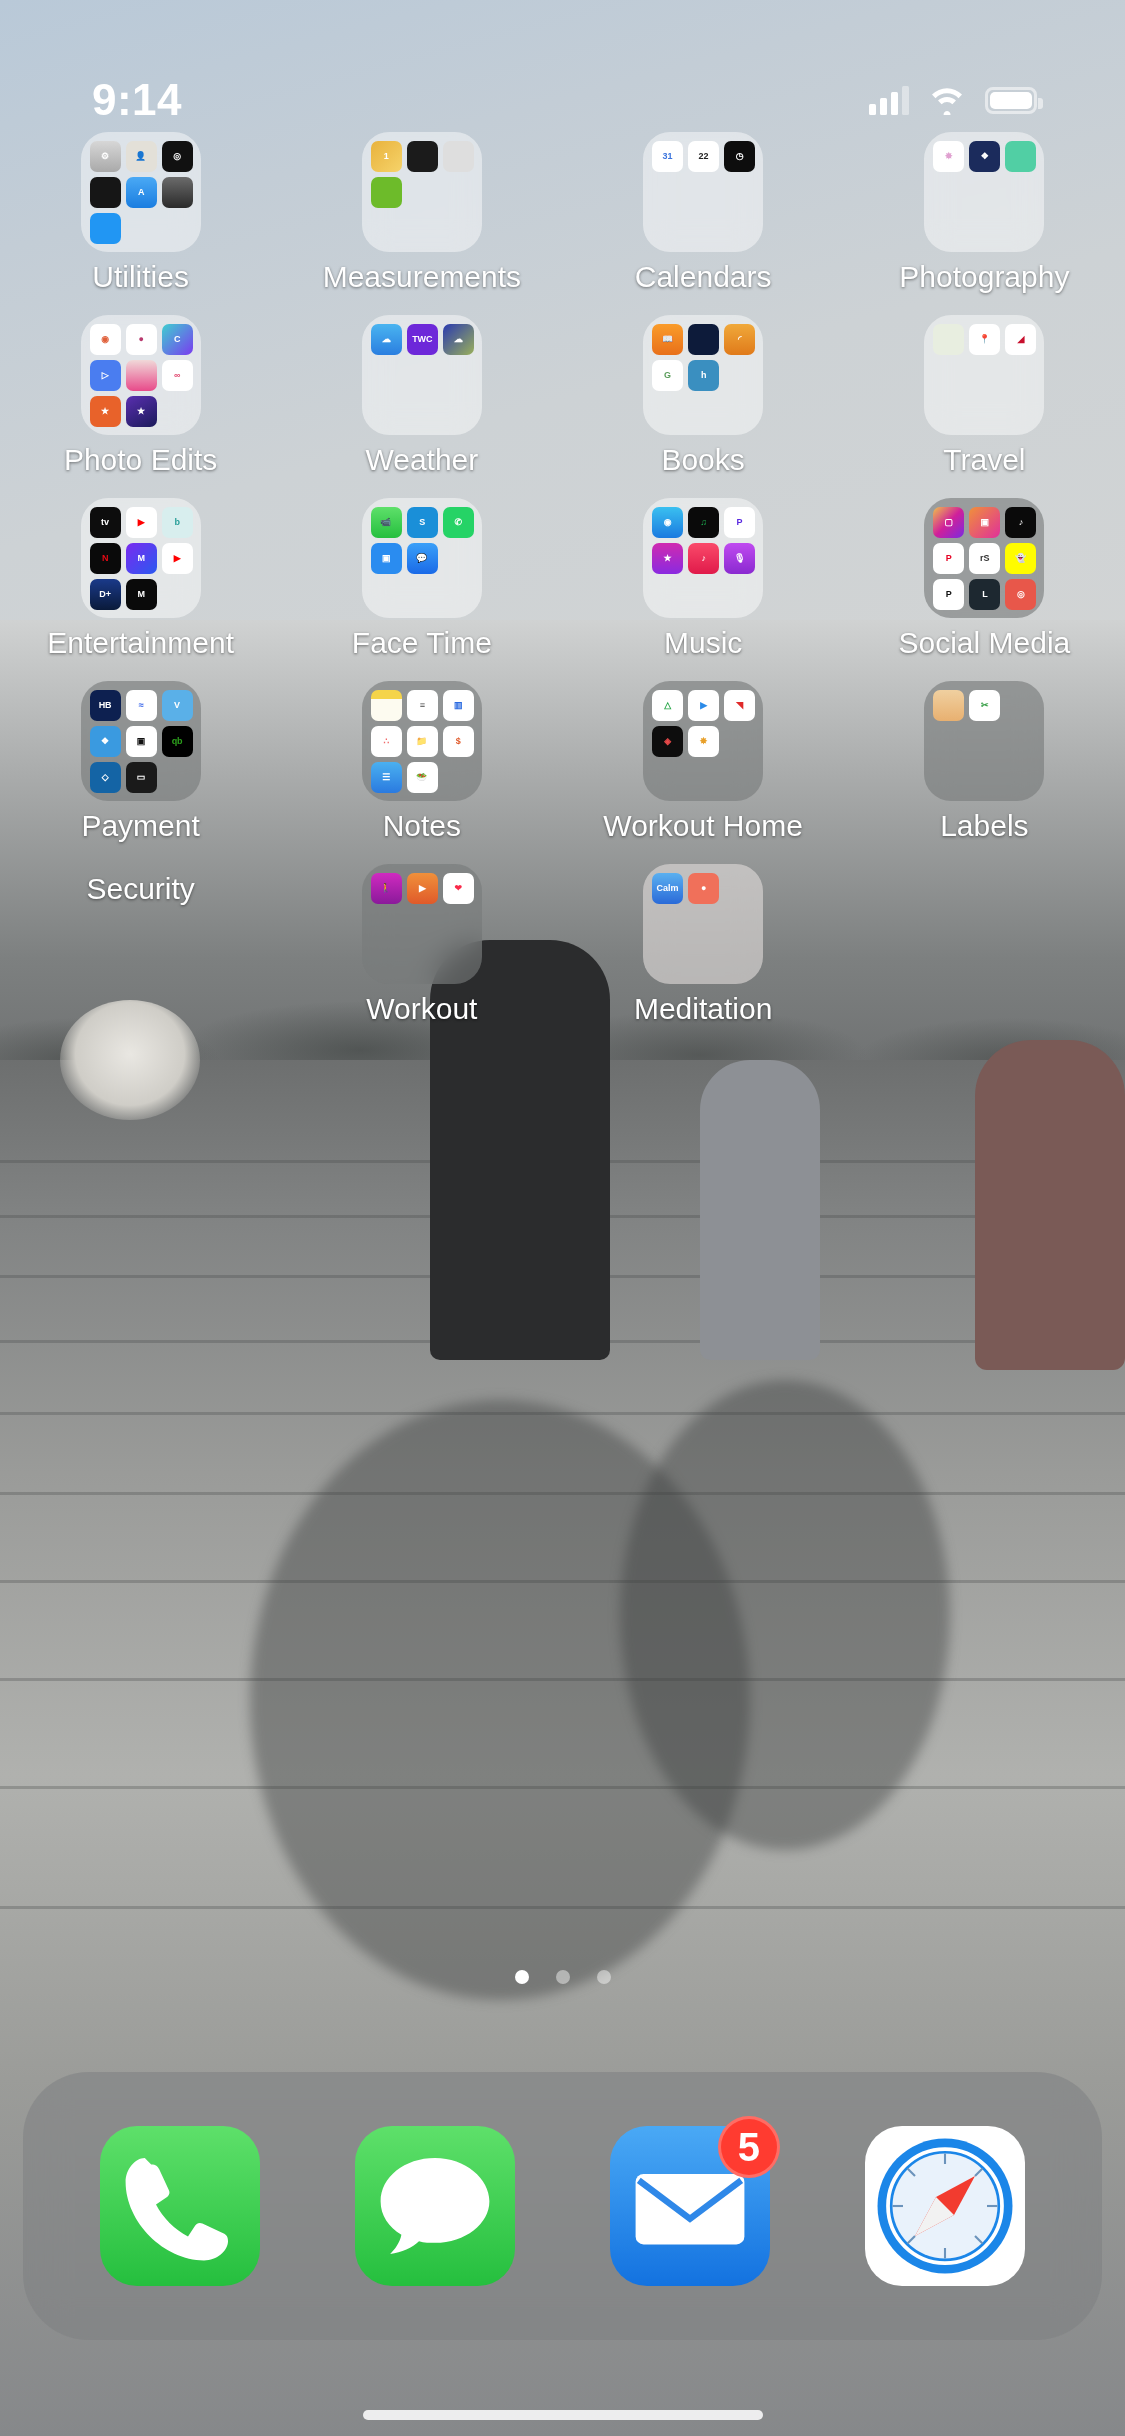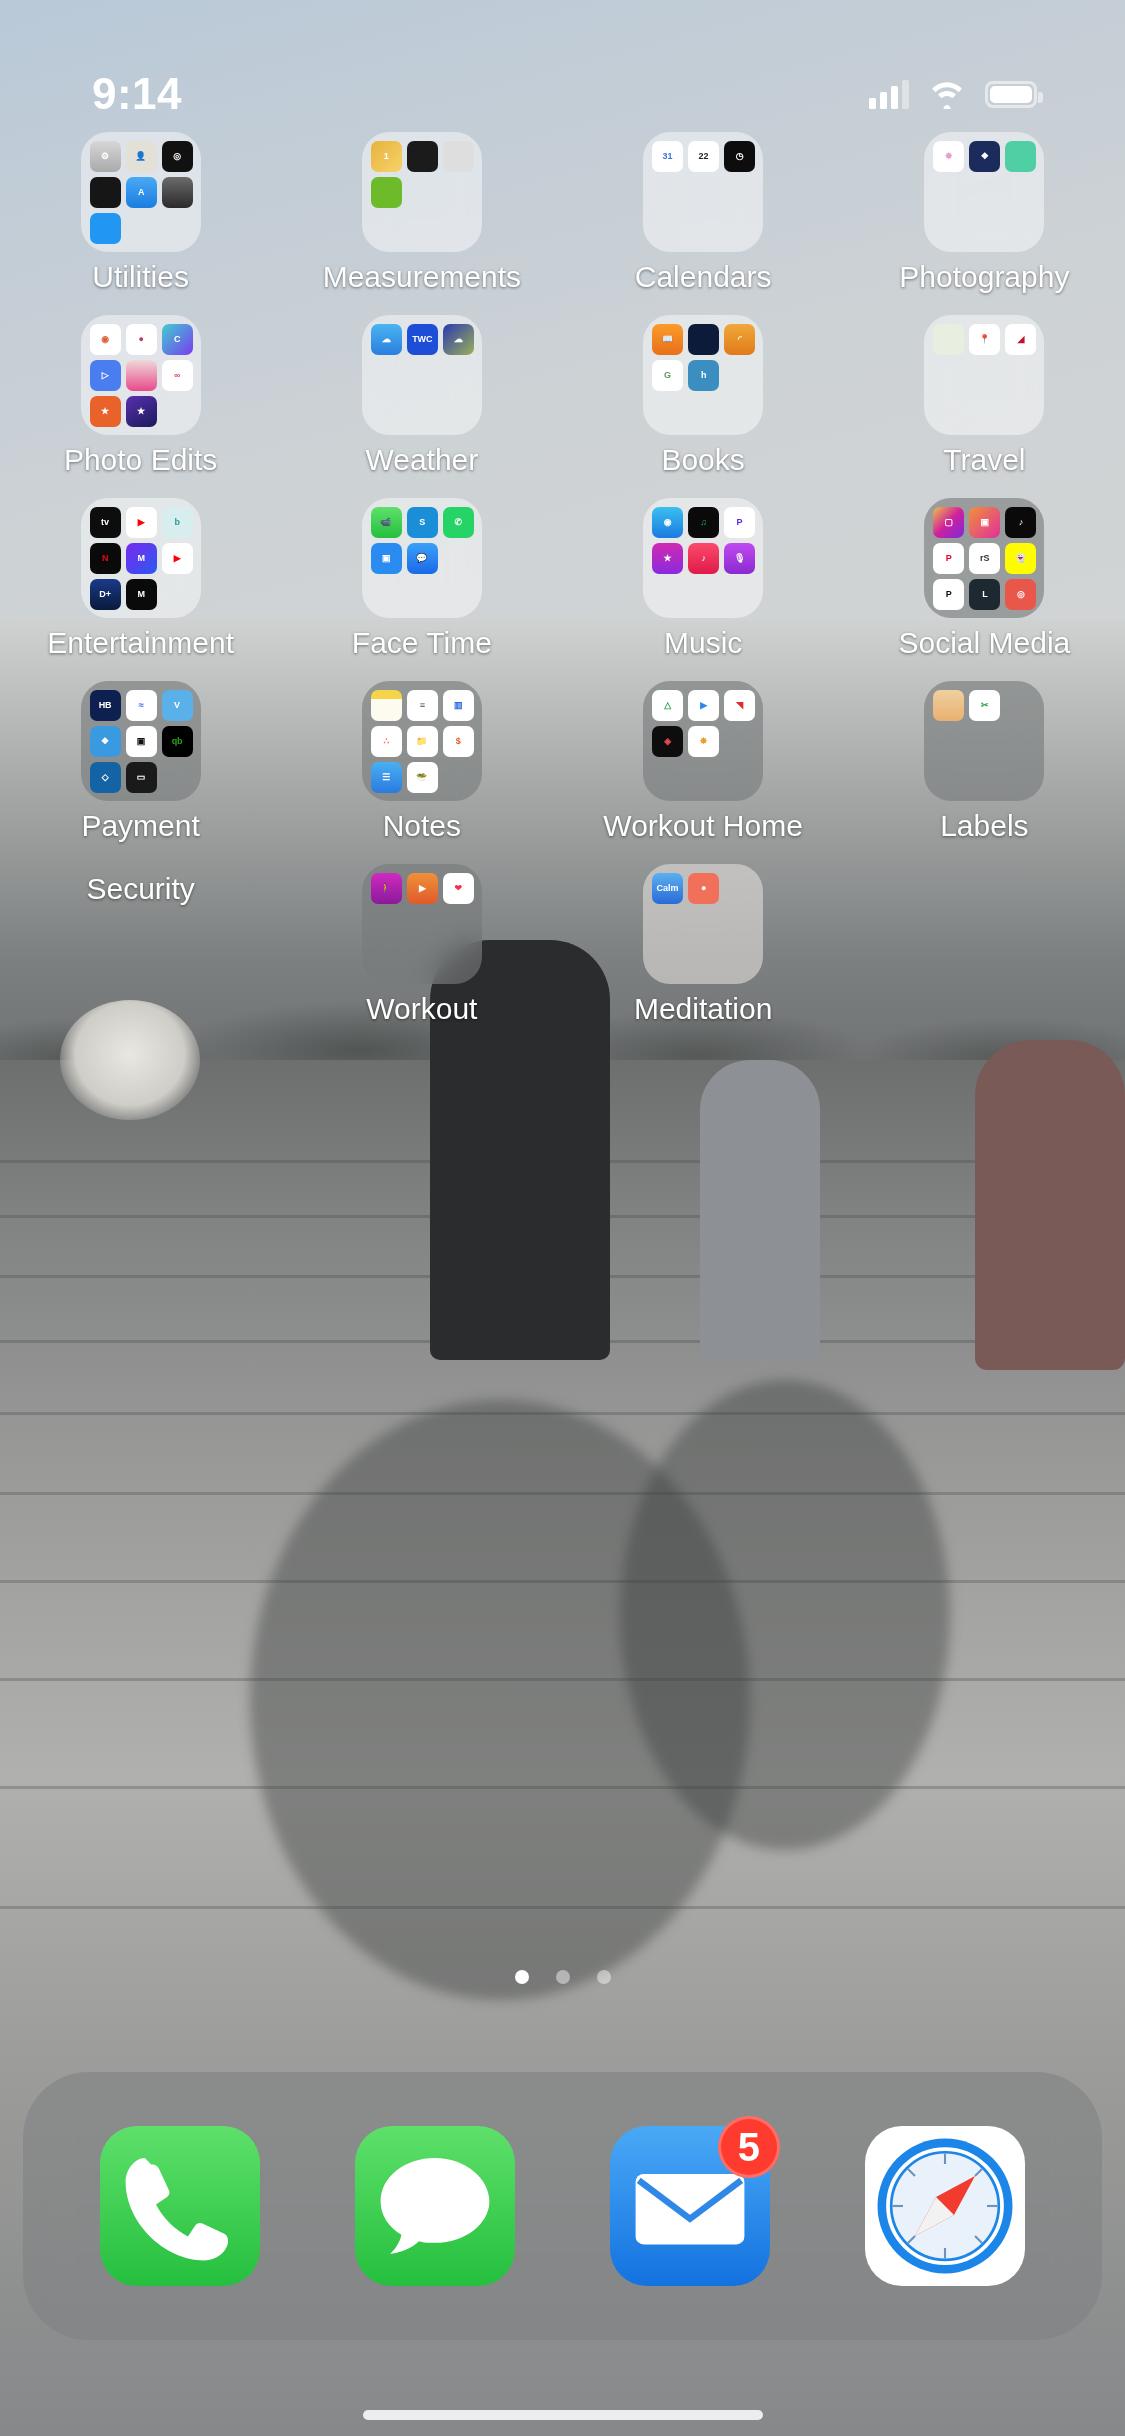--- a/index.html
+++ b/index.html
@@ -43,21 +43,21 @@
     filter:blur(6px); border-radius:50%;
   }
   .dogblob {
     position:absolute; left:60px; top:1000px; width:140px; height:120px;
     background:radial-gradient(ellipse at 50% 45%, #e9e7e2 0%, #cfcdc7 55%, rgba(190,188,182,0) 78%);
     border-radius:50%;
   }
 
   
   #statusbar {
-    position:absolute; left:0; top:2px; width:1125px; height:132px;
+    position:absolute; left:0; top:8px; width:1125px; height:132px;
     display:flex; align-items:center; justify-content:space-between;
     padding:52px 88px 0 92px; color:#fff;
   }
   #clock { font-size:44px; font-weight:600; letter-spacing:.5px; }
   .status-right { display:flex; align-items:center; gap:18px; }
   .bars { display:flex; align-items:flex-end; gap:4px; height:30px; }
   .bars i { display:block; width:7px; background:#fff; border-radius:1.5px; }
   .bars i:nth-child(1){height:11px;} .bars i:nth-child(2){height:17px;}
   .bars i:nth-child(3){height:23px;} .bars i:nth-child(4){height:29px;opacity:.42;}
   .batt { position:relative; width:52px; height:27px; border:3px solid rgba(255,255,255,.55); border-radius:8px; }
@@ -218,21 +218,21 @@
           <div class="mini" title="VivaVideo" style="background: rgb(232, 98, 42);">★</div>
           <div class="mini" title="iMovie" style="background: linear-gradient(150deg, rgb(90, 47, 176), rgb(26, 26, 90));">★</div>
         </div>
       </div>
       <div class="cell-label">Photo Edits</div>
     </div>
     <div class="cell">
       <div class="icon-shell folder">
         <div class="mini-grid">
           <div class="mini" title="Weather" style="background: linear-gradient(rgb(74, 180, 240), rgb(42, 126, 224));">☁</div>
-          <div class="mini" title="The Weather Channel" style="background: #1d4ed8; text-align: right;">TWC</div>
+          <div class="mini" title="The Weather Channel" style="background: #6d28d9; text-align: right;">TWC</div>
           <div class="mini" title="Dark Sky" style="background: linear-gradient(135deg, rgb(42, 58, 176), rgb(154, 176, 90));">☁</div>
         </div>
       </div>
       <div class="cell-label">Weather</div>
     </div>
     <div class="cell">
       <div class="icon-shell folder">
         <div class="mini-grid">
           <div class="mini" title="Books" style="background: linear-gradient(rgb(250, 156, 42), rgb(232, 112, 26));">📖</div>
           <div class="mini" title="Kindle" style="background: rgb(13, 27, 58);"></div>

